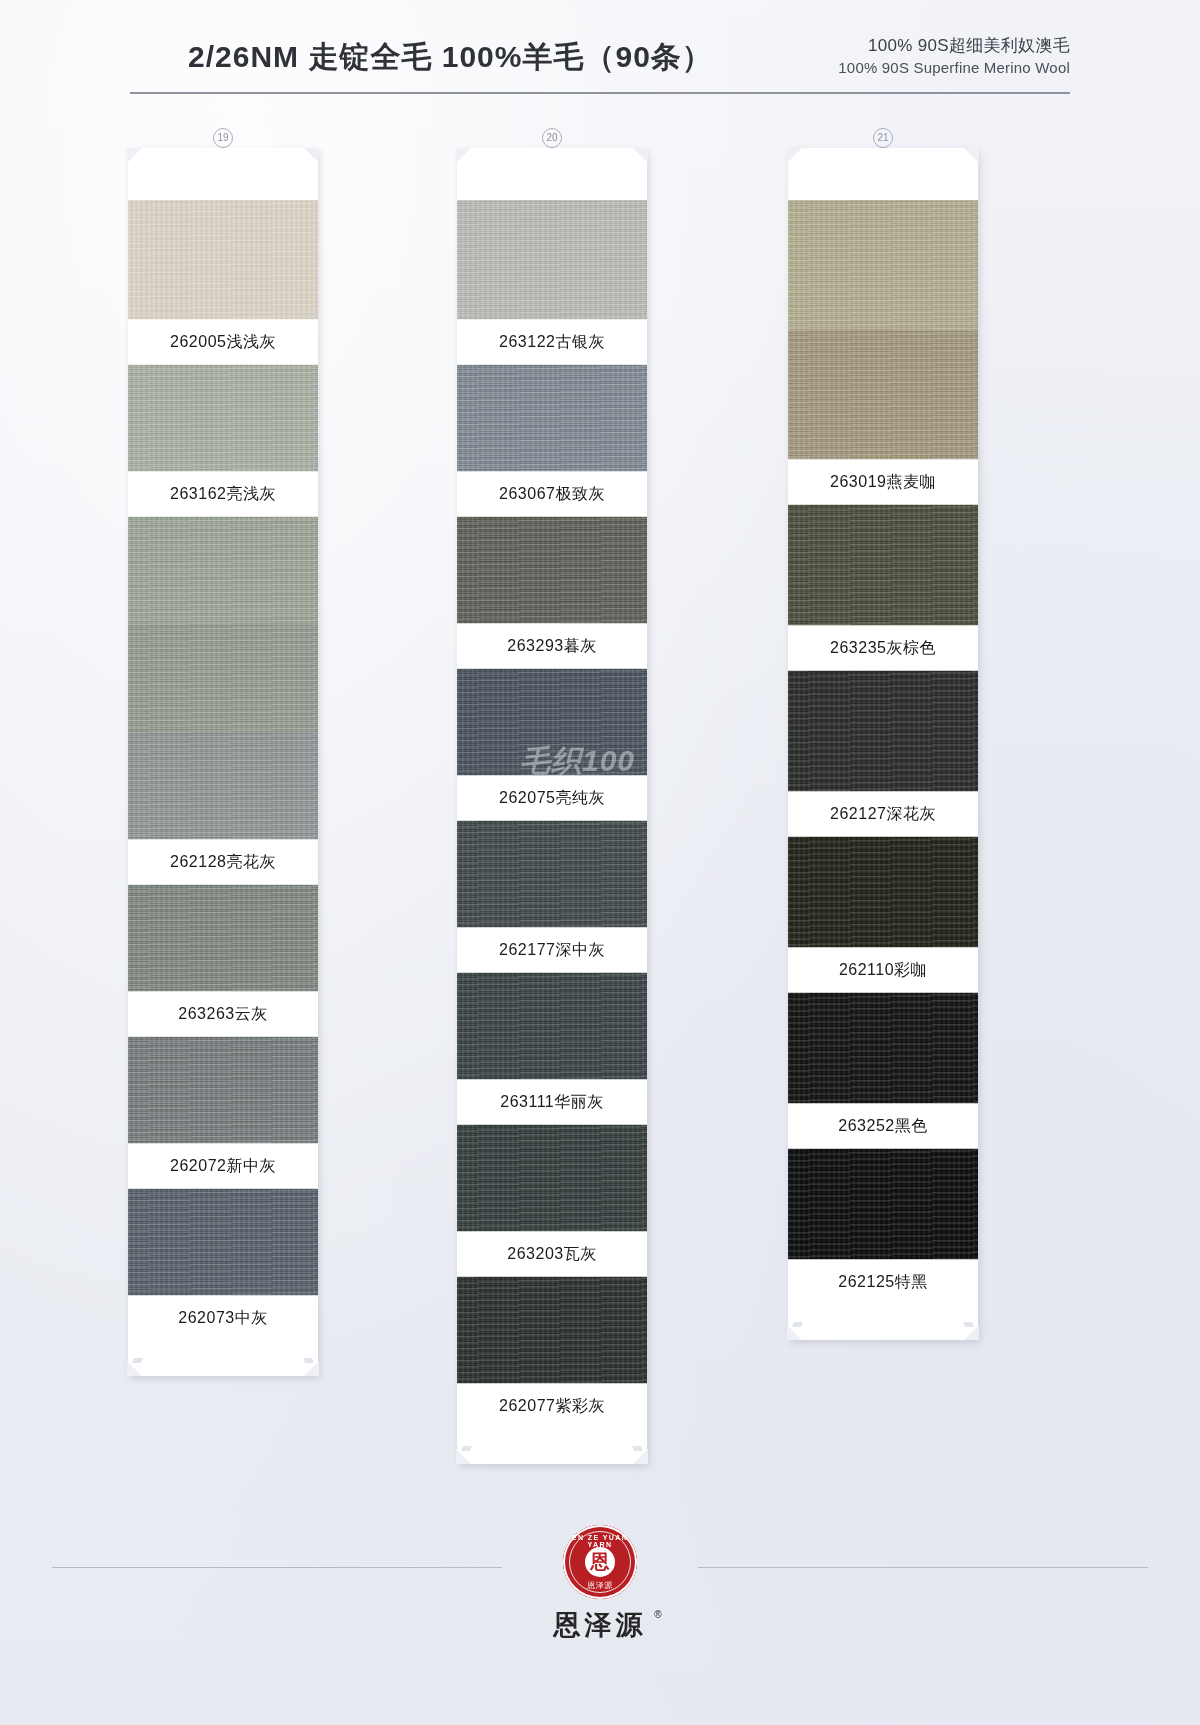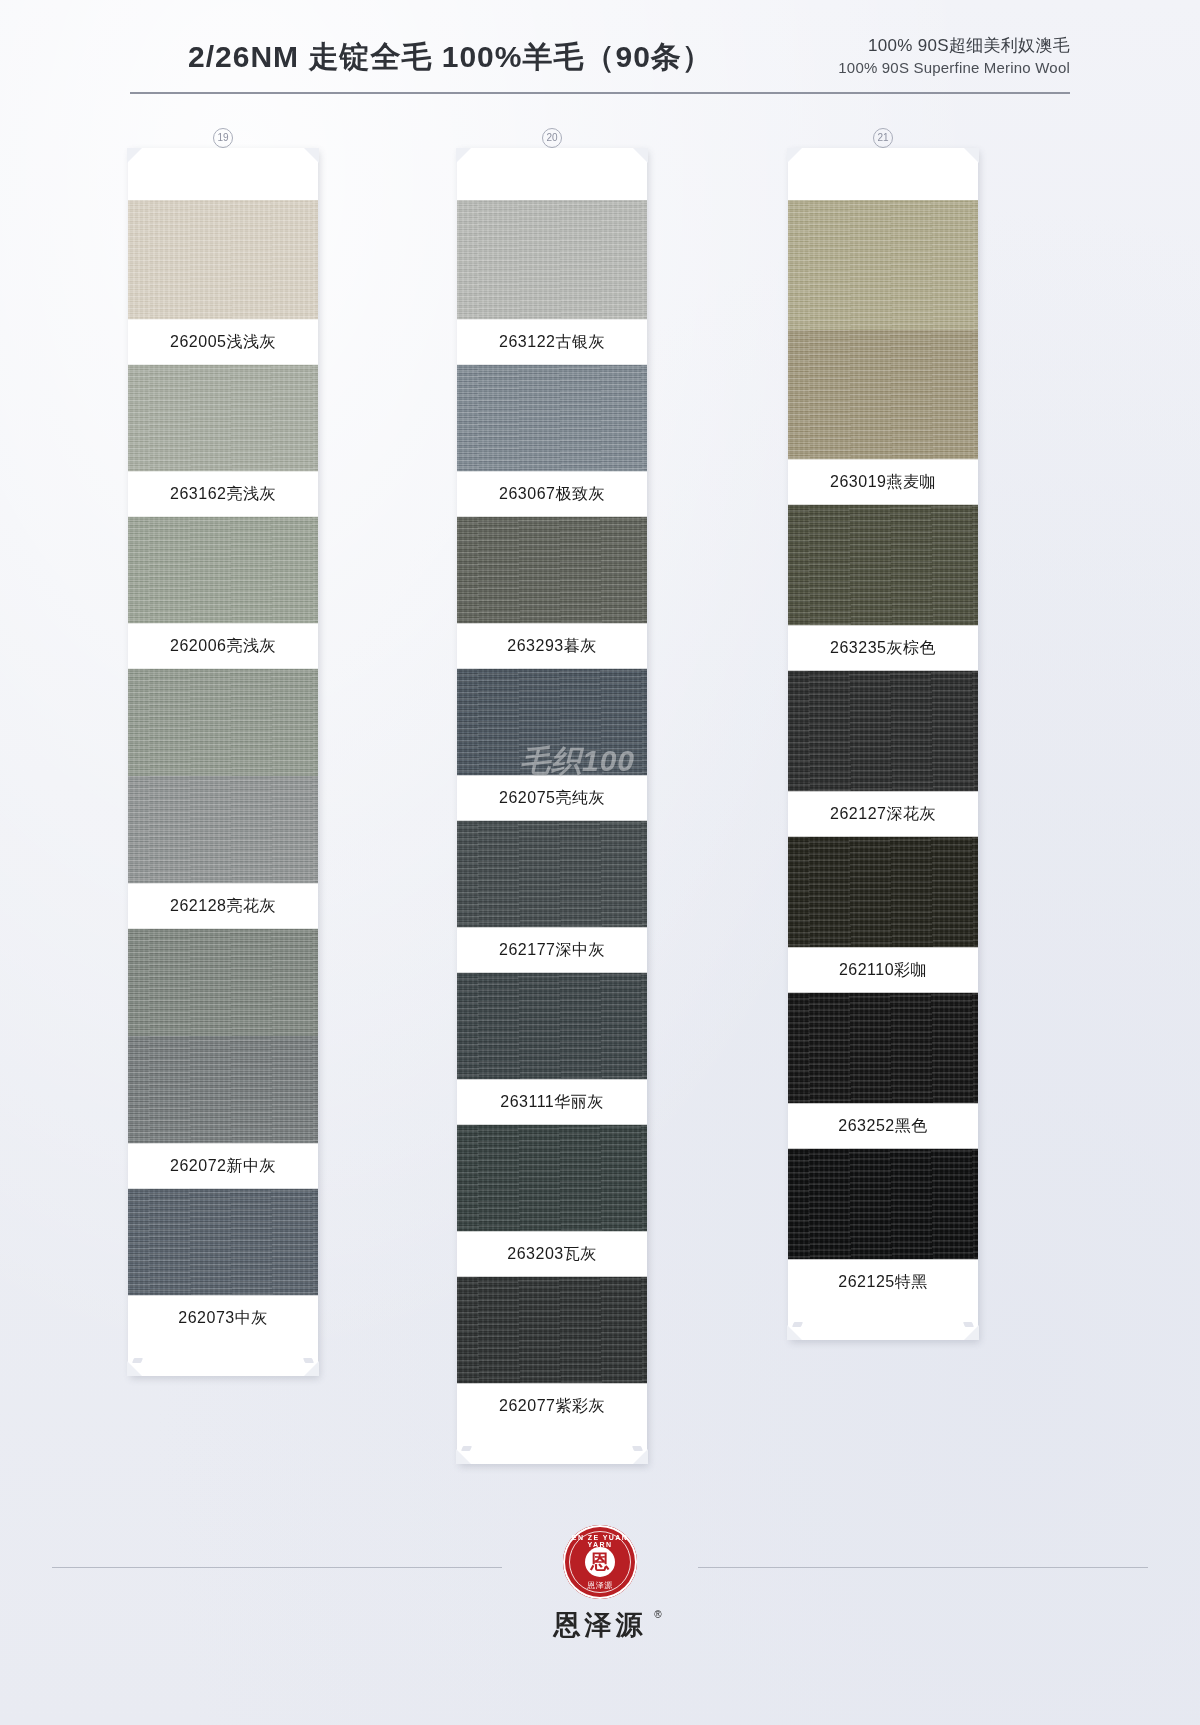--- a/index.html
+++ b/index.html
@@ -346,31 +346,31 @@
         <div class="swatch">
           <div class="swatch-color" style="height: 120px; background: rgb(217, 210, 196);"></div>
           <div class="swatch-label">262005浅浅灰</div>
         </div>
         <div class="swatch">
           <div class="swatch-color" style="height: 108px; background: rgb(168, 173, 162);"></div>
           <div class="swatch-label">263162亮浅灰</div>
         </div>
         <div class="swatch">
           <div class="swatch-color" style="height: 108px; background: rgb(155, 163, 150);"></div>
-          <div class="swatch-label">262006亮浅灰</div>
         </div>
         <div class="swatch">
           <div class="swatch-color" style="height: 108px; background: rgb(146, 154, 143);"></div>
         </div>
         <div class="swatch">
           <div class="swatch-color" style="height: 108px; background: rgb(144, 148, 148);"></div>
           <div class="swatch-label">262128亮花灰</div>
         </div>
         <div class="swatch">
           <div class="swatch-color" style="height: 108px; background: rgb(127, 134, 128);"></div>
+          <div class="swatch-label">263263云灰</div>
         </div>
         <div class="swatch">
           <div class="swatch-color" style="height: 108px; background: rgb(118, 123, 124);"></div>
           <div class="swatch-label">262072新中灰</div>
         </div>
         <div class="swatch">
           <div class="swatch-color" style="height: 108px; background: rgb(88, 97, 106);"></div>
           <div class="swatch-label">262073中灰</div>
         </div>
         <div class="card-foot">

